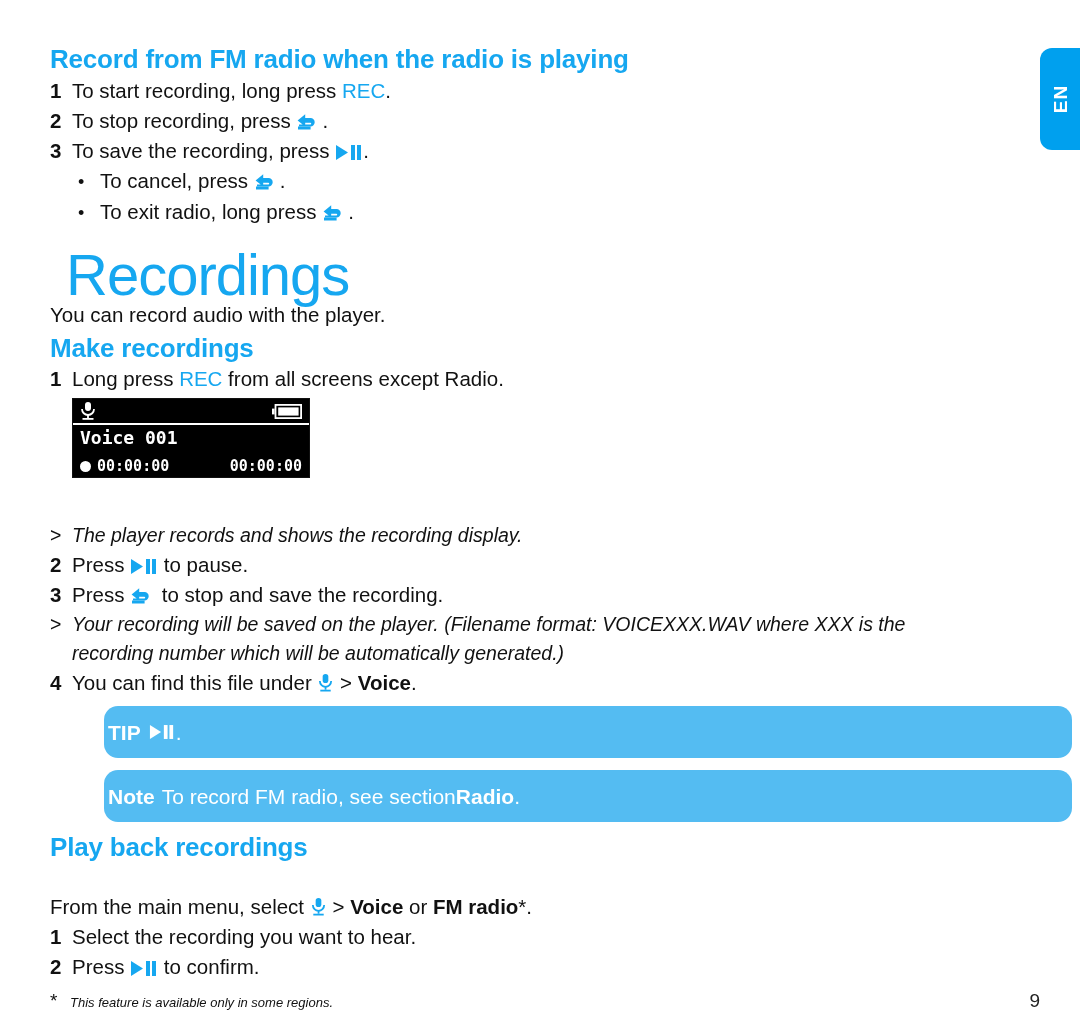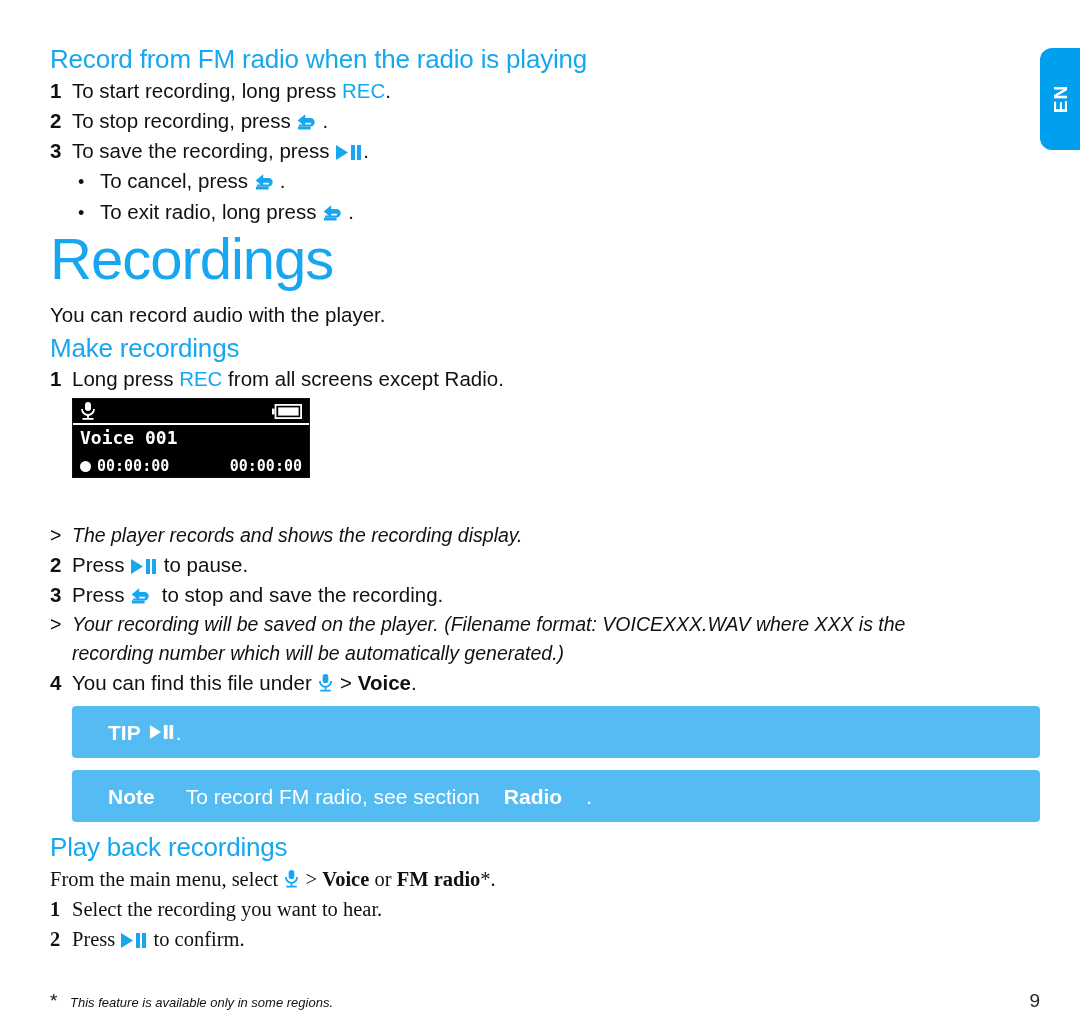--- a/index.html
+++ b/index.html
@@ -42,33 +42,33 @@
   #page {
     position: absolute;
     left: 50px;
     top: 0;
     width: 990px;
     height: 1036px;
   }
 
   .h2 {
     color: #16A7F0;
-    font-weight: normal;
+    font-weight: bold;
     font-size: 26px;
     letter-spacing: -0.2px;
     margin: 0;
     padding: 0;
   }
   .h1 {
     color: #16A7F0;
     font-weight: normal;
     font-size: 58px;
     line-height: 1;
     letter-spacing: -1px;
-    margin: 0;
+    margin: 16px;
     padding: 0;
   }
   .body-text {
     font-size: 20.5px;
     line-height: 30px;
     color: #111;
   }
 
   
   .row {
@@ -191,28 +191,29 @@
     top: 56px;
     font-size: 17px;
     display: flex;
     align-items: center;
   }
   #lcd .line-stop .ic { margin: 0 4px; }
 
   
   .callout {
     background: #54BCF2;
-    border-radius: 4px;
+    border-radius: 14px;
     color: #ffffff;
     font-size: 21px;
     line-height: 1;
     display: flex;
     align-items: center;
-    padding: 0 36px;
+    padding: 0 4px;
     box-sizing: border-box;
+    margin-left: 32px;
   }
   .callout .kw {
     font-weight: bold;
     margin-right: 7px;
   }
 
   
   #footer {
     position: absolute;
     left: 0;
@@ -398,32 +399,32 @@
     <span class="ic" style="margin:0 1px;">
       <svg width="26" height="16" viewBox="0 0 28 17">
           <polygon points="1,1 13,8.5 1,16" fill="#ffffff"></polygon>
           <rect x="16" y="1" width="4" height="15" fill="#ffffff"></rect>
           <rect x="22" y="1" width="4" height="15" fill="#ffffff"></rect>
         </svg>
     </span>
     <span>.</span>
   </div>
 
-  <div class="callout" style="position:absolute; left:22px; top:770px; width:968px; height:52px;gap:24px;">
+  <div class="callout" style="position:absolute; left:22px; top:770px; width:968px; height:52px;">
     <span class="kw">Note</span>
     <span> To record FM radio, see section </span>
     <span class="bold">Radio</span>
     <span>.</span>
   </div>
 
   <div style="position:absolute; left:0; top:832px;">
     <div class="h2">Play back recordings</div>
   </div>
 
-  <div style="position:absolute; left:0; top:864px; width:900px;font-family:Liberation Serif, serif;">
+  <div style="position:absolute; left:0; top:892px; width:900px;">
 
     <div class="body-text"><span>From the main menu, select </span><span class="ic"><svg width="17" height="20" viewBox="0 0 18 21">
             <rect x="6" y="1" width="6" height="9.5" rx="3" fill="#16A7F0"></rect>
             <path d="M3 8.5 a6 6 0 0 0 12 0" fill="none" stroke="#16A7F0" stroke-width="1.9"></path>
             <rect x="8.1" y="13.6" width="1.9" height="4" fill="#16A7F0"></rect>
             <rect x="3.5" y="17.6" width="11" height="1.9" fill="#16A7F0"></rect>
           </svg></span><span> &gt; </span><span class="bold">Voice</span><span> or </span><span class="bold">FM radio</span><span>*.</span></div>
 
     <div class="row">
       <span class="num">1</span>

